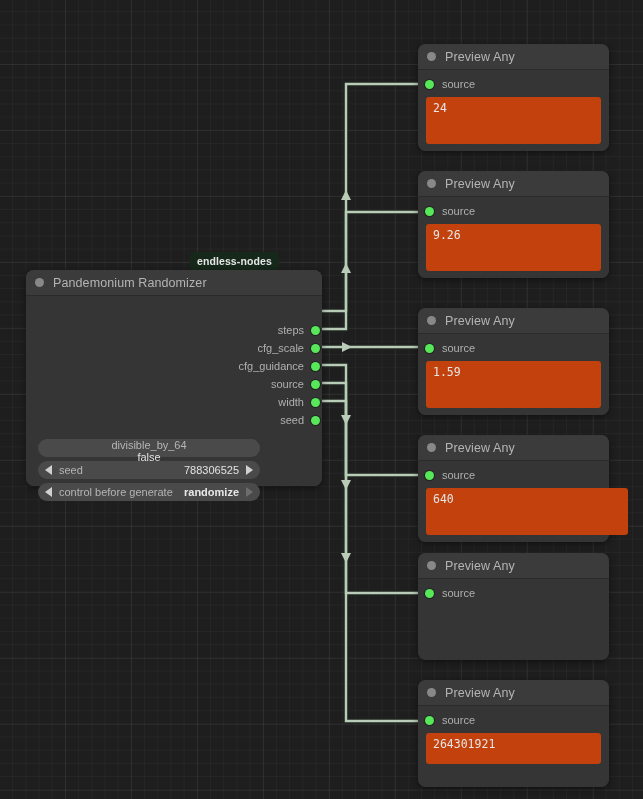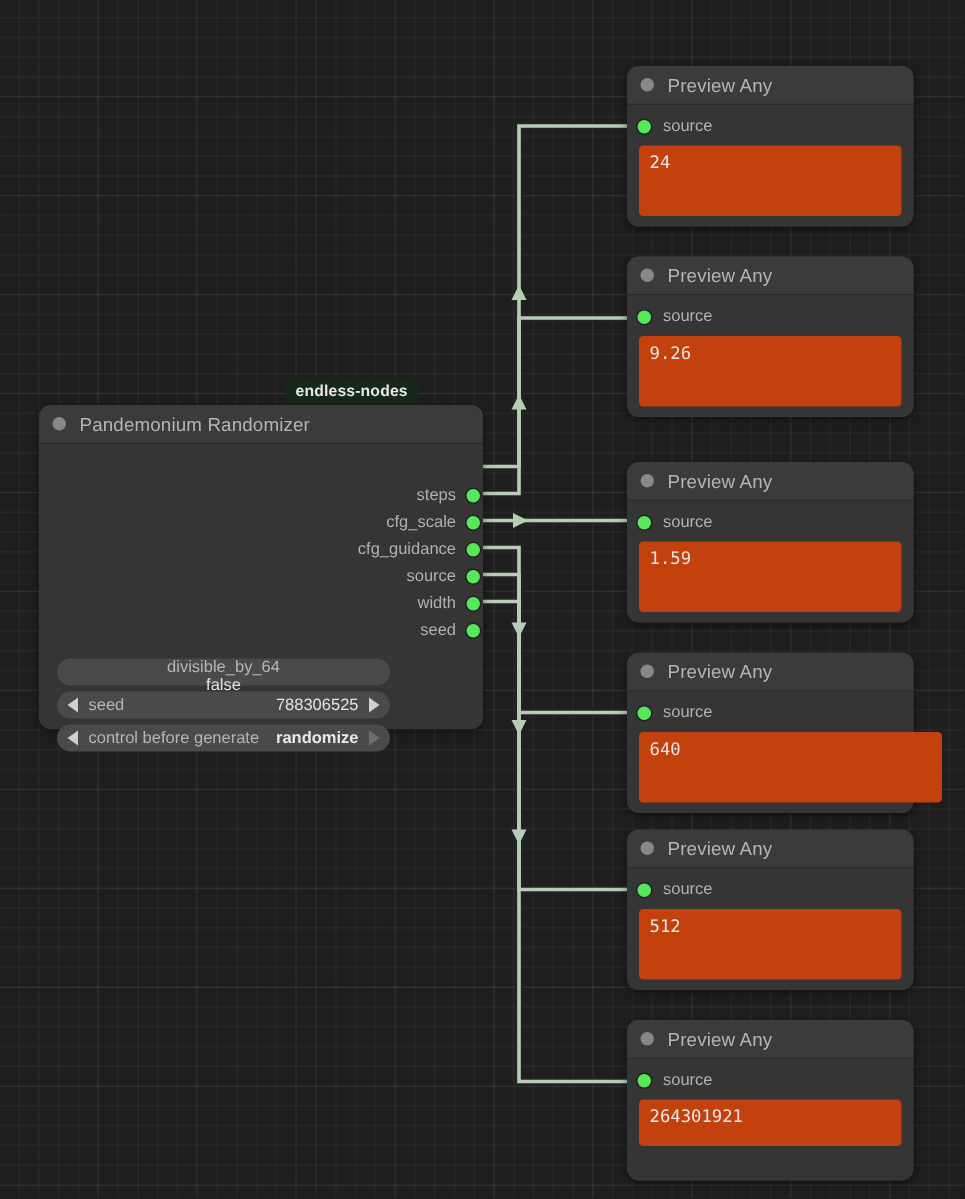--- a/index.html
+++ b/index.html
@@ -333,21 +333,20 @@
   <div class="node" style="left:418px; top:553px; width:191px; height:107px;">
     <div class="node-header">
       <span class="node-dot"></span>
       <span class="node-title">Preview Any</span>
     </div>
     <div class="node-body" style="height:81px;">
       <div class="slot slot-in" style="top:5px; left:7px;">
         <span class="slot-dot"></span>
         <span class="slot-label">source</span>
       </div>
-      <div class="preview-box" style="left:8px; top:27px; width:175px; height:47px;">512</div>
     </div>
   </div>
 
   <div class="node" style="left:418px; top:680px; width:191px; height:107px;">
     <div class="node-header">
       <span class="node-dot"></span>
       <span class="node-title">Preview Any</span>
     </div>
     <div class="node-body" style="height:81px;">
       <div class="slot slot-in" style="top:5px; left:7px;">

